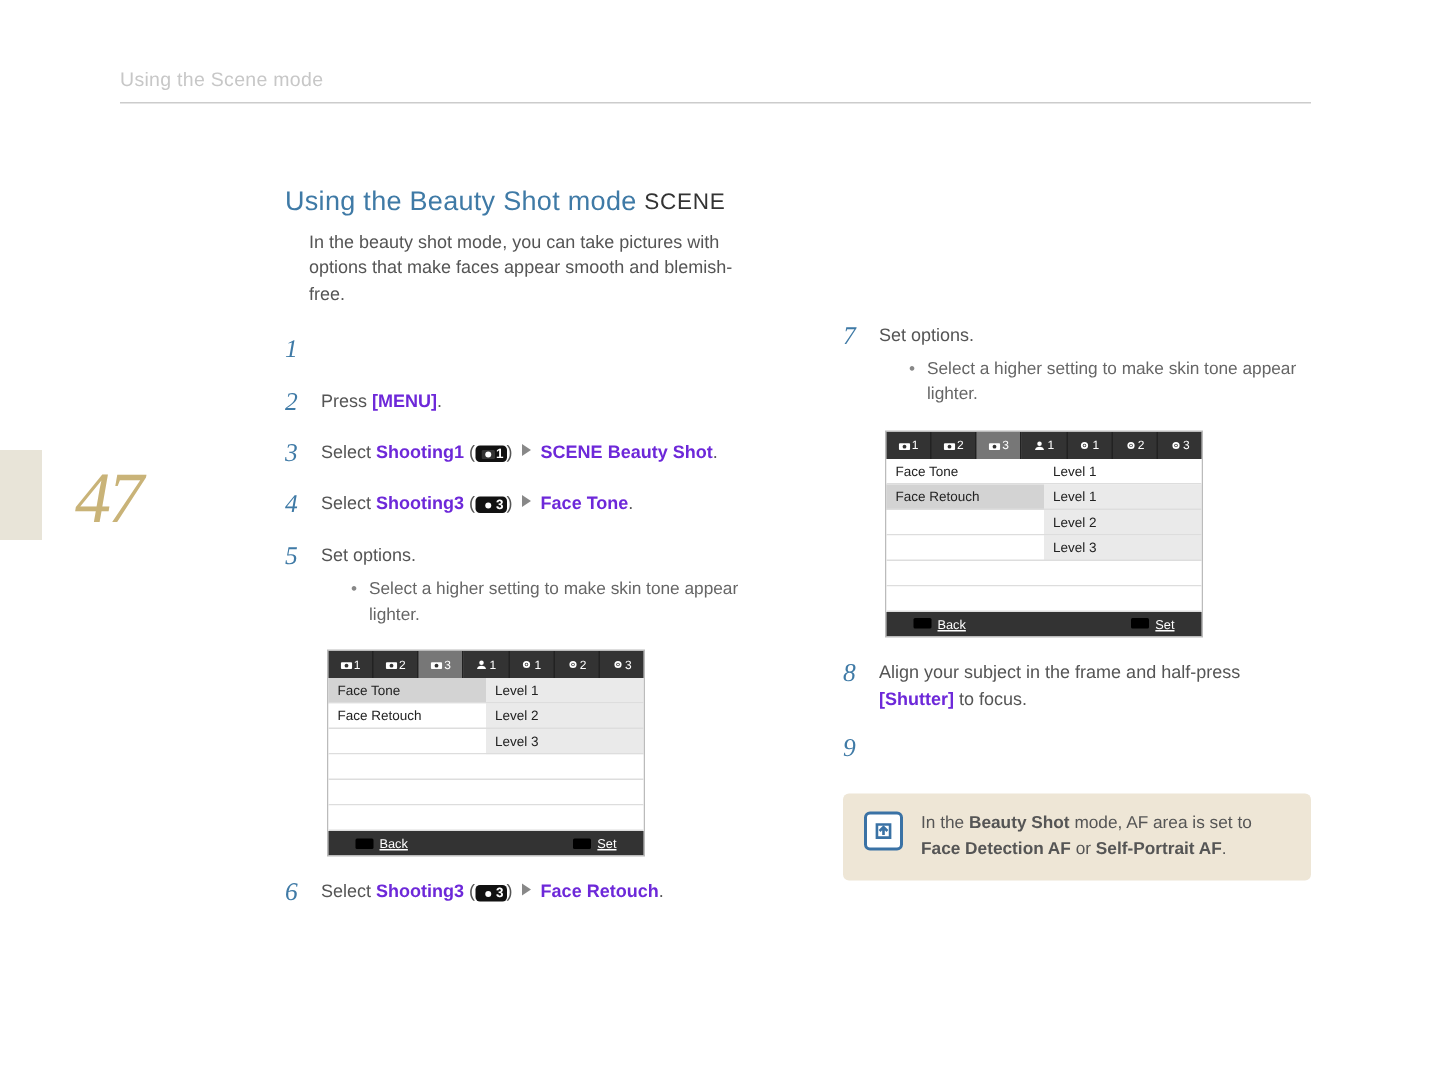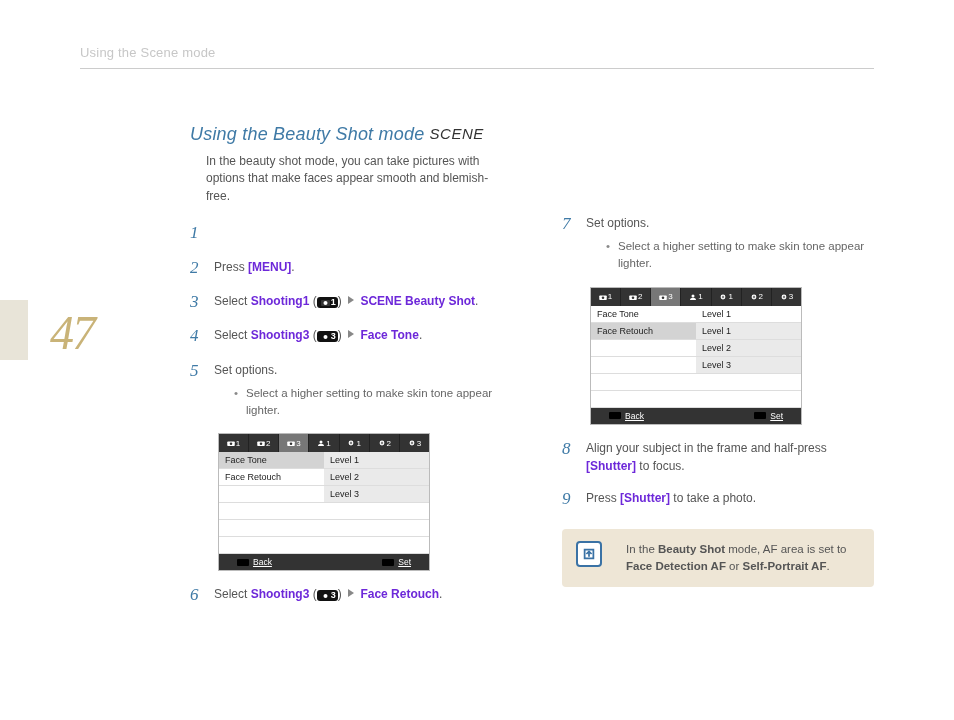--- a/index.html
+++ b/index.html
@@ -55,21 +55,20 @@
     gap:60px;
     margin-left:110px;
   }
   .col{flex:1;min-width:0}
   h2.section-title{
     color:var(--accent);
     font-weight:400;
     font-size:18px;
     margin:0 0 8px 0;
     letter-spacing:.2px;
-    font-style:italic;
   }
   .scene-badge{
     font-family:Impact,"Arial Black",sans-serif;
     font-size:15px;
     color:#333;
     letter-spacing:.5px;
     vertical-align:1px;
   }
   .intro{
     font-size:12px;line-height:1.45;
@@ -138,21 +137,21 @@
     background:#333;color:#fff;padding:3px 18px;font-size:8.5px;text-decoration:underline;
   }
   .ui-mock .footer span{display:flex;align-items:center;gap:4px}
   .ui-mock .footer .key{display:inline-block;width:12px;height:7px;background:#000;border-radius:1px}
 
   .tab-icon{width:8px;height:6px;fill:#fff}
 
   
   .note{
     display:flex;background:var(--note-bg);
-    border-radius:4px;padding:12px 14px;gap:24px;
+    border-radius:4px;padding:12px 14px;gap:12px;
     margin-top:20px;align-items:flex-start;
     font-size:11.5px;line-height:1.5;
   }
   .note-icon{
     width:22px;height:22px;border-radius:4px;
     background:#fff;border:2px solid var(--note-icon-bg);
     display:flex;align-items:center;justify-content:center;flex:none;
   }
   .note-icon svg{width:14px;height:14px;stroke:var(--note-icon-bg);fill:none;stroke-width:2}
 </style>
@@ -399,23 +398,20 @@
 
       <ol class="steps">
         <li>
           <span class="step-num">8</span>
           <span class="step-body">
             <span>Align your subject in the frame and half-press </span><b>[Shutter]</b><span> to focus.</span>
           </span>
         </li>
         <li>
           <span class="step-num">9</span>
-          <span class="step-body">
-            <span>Press </span><b>[Shutter]</b><span> to take a photo.</span>
-          </span>
         </li>
       </ol>
 
       <div class="note">
         <span class="note-icon">
           <svg viewBox="0 0 16 16">
               <path d="M3 3h10v10H3z"></path>
               <path d="M5 8l3-3 3 3M8 5v6"></path>
             </svg>
         </span>

